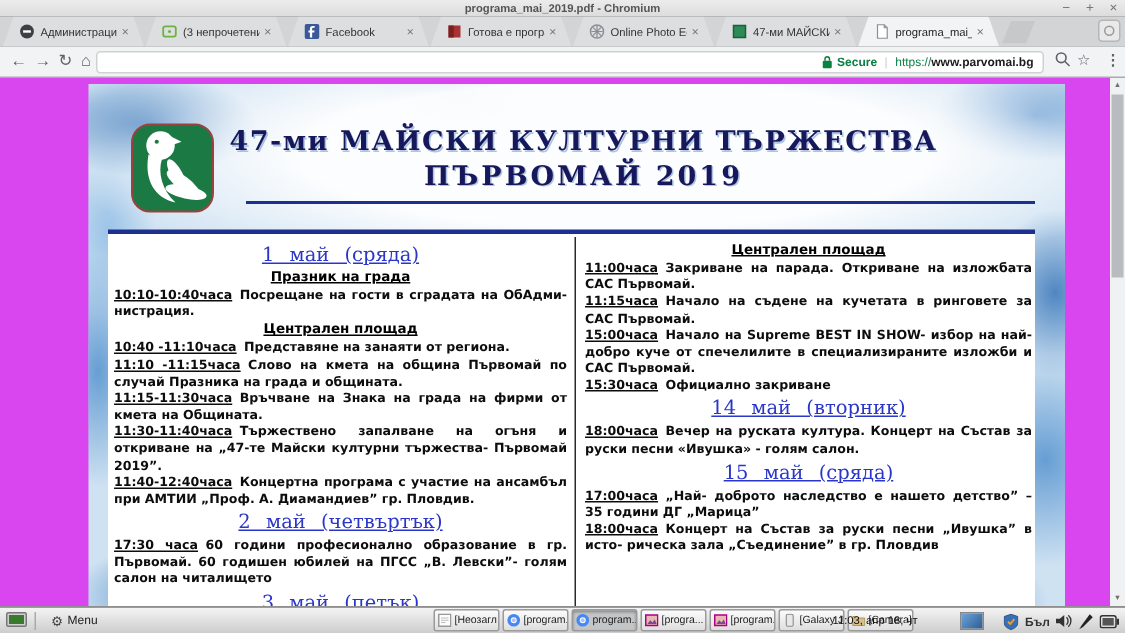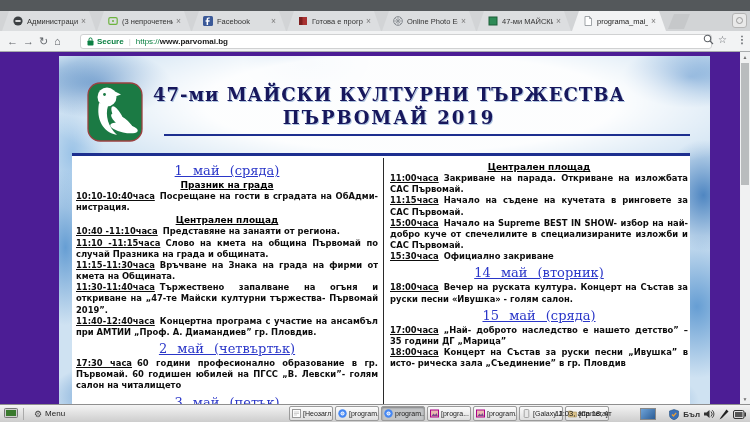--- a/index.html
+++ b/index.html
@@ -22,32 +22,32 @@
   .tab .fav svg { width:10px; height:10px; }
   .tab .tlabel { flex:1; white-space:nowrap; overflow:hidden; }
   .tab .tclose { flex:0 0 8px; font-size:8.5px; color:#7a7a7a; text-align:right; }
   .newtab { position:absolute; left:668px; top:3px; width:22px; height:15px; background:#c6c8ca;
             clip-path:polygon(6px 0, 100% 0, calc(100% - 6px) 100%, 0 100%); }
   .profile-btn { position:absolute; right:3px; top:2px; width:15px; height:15px; border:1px solid #b5b5b5; border-radius:3px; background:#e9e9e9; display:flex; align-items:center; justify-content:center; }
   .profile-btn .dot { width:7px; height:7px; border:1.5px solid #9a9a9a; border-radius:50%; }
 
   .toolbar { position:absolute; left:0; top:31px; width:750px; height:21px; background:#f2f3f4; border-bottom:1px solid #a8abad; }
   .navico { position:absolute; top:3px; font-size:11px; color:#5f6368; line-height:15px; }
-  .urlfield { position:absolute; left:80px; top:3px; width:632px; height:15px; background:#fff; border:1px solid #d0d1d2; border-radius:3px; display:flex; align-items:center; padding:0 6px; font-size:8px; white-space:nowrap; overflow:hidden; }
+  .urlfield { position:absolute; left:64px; top:3px; width:632px; height:15px; background:#fff; border:1px solid #d0d1d2; border-radius:3px; display:flex; align-items:center; padding:0 6px; font-size:8px; white-space:nowrap; overflow:hidden;justify-content:flex-end; }
   .lock { width:7px; height:9px; margin-right:3px; }
   .secure { color:#0b8043; font-weight:bold; margin-right:5px; }
   .url-sep { color:#ccc; margin-right:5px; }
   .scheme { color:#0b8043; }
   .host { color:#1a1a1a; font-weight:bold; }
   .path { color:#80868b; }
   .omni-right { position:absolute; top:3px; font-size:10px; color:#5f6368; }
   .zoomico svg { width:11px; height:11px; }
 
   
-  .content { position:absolute; left:0; top:52px; width:750px; height:352px; background:#4c1d95; }
+  .content { position:absolute; left:0; top:52px; width:750px; height:352px; background:#d946ef; }
 
   .scrollbar { position:absolute; right:0; top:0; width:10px; height:352px; background:#f0f1f2; }
   .scroll-btn { position:absolute; left:0; width:10px; height:10px; font-size:5px; color:#707070; text-align:center; line-height:10px; }
   .scroll-up { top:0; }
   .scroll-down { bottom:0; }
   .scroll-thumb { position:absolute; left:1px; top:11px; width:8px; height:122px; background:#b9bcbe; }
 
   .page { position:absolute; left:59px; top:4px; width:651px; height:348px;
     background-color:#cfe2f2;
     background-image:
@@ -110,20 +110,28 @@
     background:linear-gradient(135deg,#6ea3d8,#2c5d96); }
   .tray { position:absolute; right:4px; top:0; height:18px; display:flex; align-items:center; gap:4px; }
   .tray svg { display:block; }
   .lang { font-size:8px; font-weight:bold; color:#333; }
 </style>
 </head>
 <body>
 
 <div class="screen">
 
+  <div class="titlebar">
+    <div class="win-title">programa_mai_2019.pdf - Chromium</div>
+    <div class="win-controls">
+      <span>−</span>
+      <span>+</span>
+      <span>×</span>
+    </div>
+  </div>
 
   <div class="tabstrip">
     <div class="tabs">
         <div class="tab">
           <span class="fav">
             <svg viewBox="0 0 10 10">
               <circle cx="5" cy="5" r="4.6" fill="#3c4043"></circle>
               <rect x="2.4" y="4.2" width="5.2" height="1.6" fill="#fff"></rect>
             </svg>
           </span>

